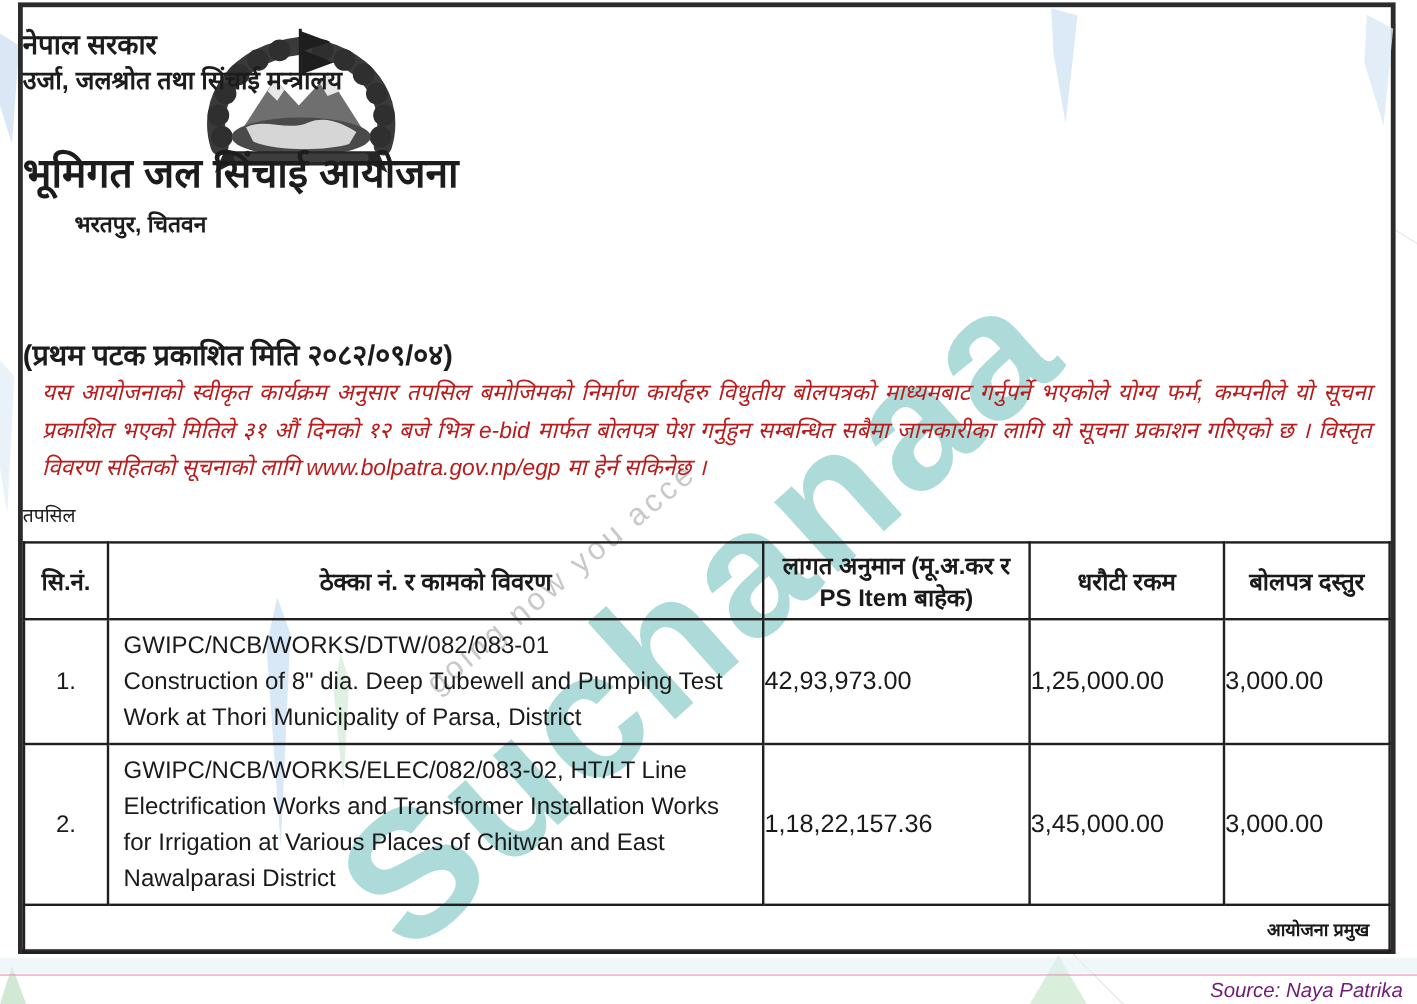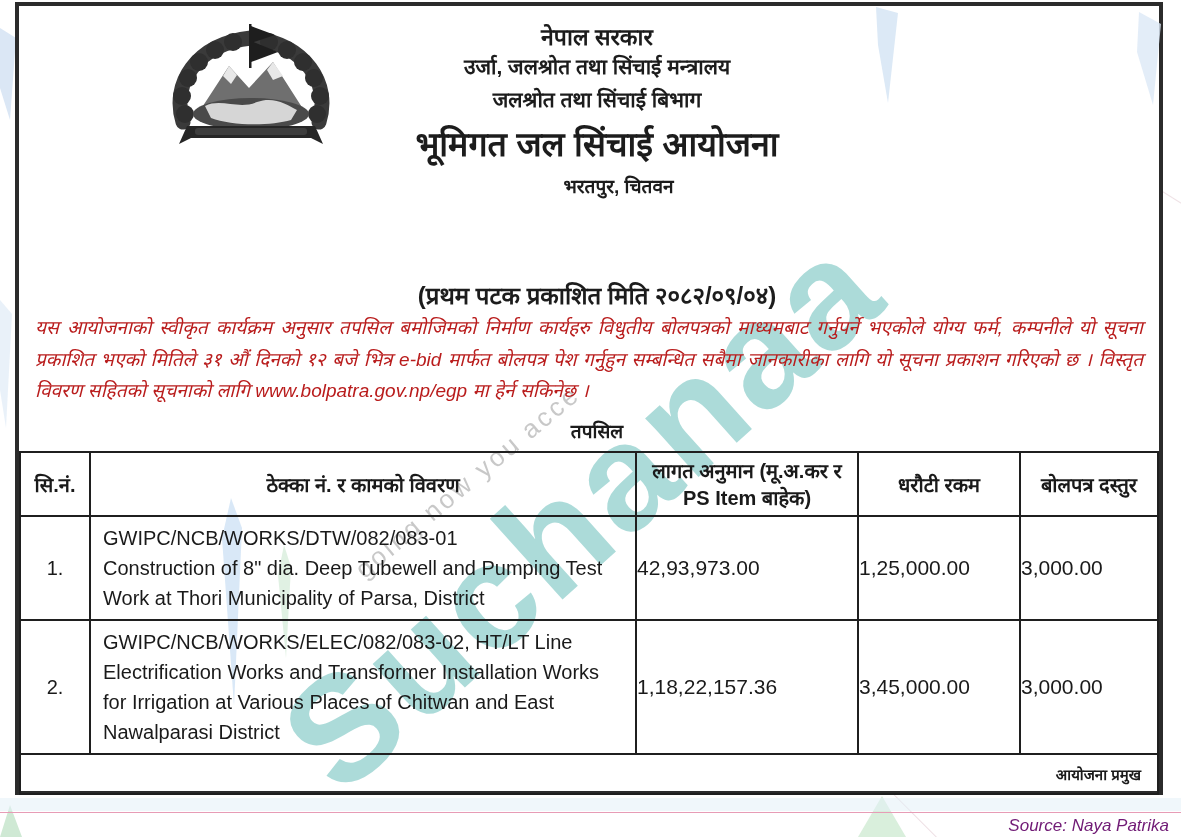--- a/index.html
+++ b/index.html
@@ -6,35 +6,35 @@
   body { background:#ffffff; font-family:"Liberation Sans","DejaVu Sans",sans-serif; }
   .page { position:relative; width:1181px; height:837px; background:#ffffff; overflow:hidden; }
 
   
   .notice-box { position:absolute; left:15px; top:2px; width:1148px; height:793px;
     border:4px solid #2b2b2b; background:#ffffff; z-index:1; }
 
   .layer { position:absolute; left:0; right:0; z-index:2; }
 
   
-  .c { text-align:center; color:#1c1c1c;padding-left:16px; }
+  .c { color:#1c1c1c; }
   .gov-line      { top:14px;  font-size:23px; font-weight:600; }
   .ministry-line { top:46px;  font-size:21px; font-weight:600; }
   .dept-line     { top:79px;  font-size:21px; font-weight:600; }
   .office-line   { top:114px; font-size:34px; font-weight:bold; }
   .location-line { top:167px; font-size:19px; font-weight:600;margin-left:43px; }
   .title-box-wrap{ top:194px; }
   .title-box { display:inline-block; background:#1d1d1d; color:#ffffff;
     font-size:26px; font-weight:bold; padding:3px 22px 6px; }
   .notice-number { top:244px; font-size:21px; font-weight:bold; }
   .pub-line      { top:272px; font-size:24px; font-weight:bold; }
 
   .body-par { top:306px; left:16px; right:16px; width:auto; font-size:19px;
     line-height:1.66; text-align:justify; color:#b91c1c;font-style:italic; }
-  .tapsil { top:412px; font-size:19px; font-weight:bold; }
+  .tapsil { top:412px; font-size:16px; font-weight:normal; }
 
   
   .bid-table { position:absolute; left:0; top:445px; width:100%; border-collapse:collapse;
     z-index:2; background:transparent; }
   .bid-table th, .bid-table td { border:2px solid #1f1f1f; color:#1a1a1a; }
   .bid-table th { font-size:20px; font-weight:bold; text-align:center; padding:4px 6px; height:64px; }
   .bid-table td { vertical-align:middle; }
   .sn-cell  { text-align:center; font-size:20px; }
   .desc-cell { padding:6px 10px 6px 12px; font-size:20px; line-height:1.5; white-space:pre-line;margin-left:47px; }
   .num-cell { text-align:left; font-size:21px;margin-top:33px; }
@@ -125,21 +125,20 @@
       <polygon points="62,62 68,52 76,61 70,70" fill="#e8e8e8"></polygon>
       <polygon points="106,56 112,48 122,62 112,66" fill="#e8e8e8"></polygon>
       <ellipse cx="90" cy="100" rx="58" ry="16" fill="#4a4a4a"></ellipse>
       <path d="M44,92 C60,84 78,96 96,88 C112,82 126,90 136,96 L130,106 C110,112 70,112 50,104 Z" fill="#d6d6d6"></path>
       <polygon points="26,112 154,112 162,130 150,124 30,124 18,130" fill="#262626"></polygon>
       <rect x="34" y="114" width="112" height="7" rx="3" fill="#3d3d3d"></rect>
     </svg>
 
     <div class="layer c gov-line">नेपाल सरकार</div>
     <div class="layer c ministry-line">उर्जा, जलश्रोत तथा सिंचाई मन्त्रालय</div>
-    <div class="layer c dept-line">जलश्रोत तथा सिंचाई बिभाग</div>
     <div class="layer c office-line">भूमिगत जल सिंचाई आयोजना</div>
     <div class="layer c location-line">भरतपुर, चितवन</div>
     <div class="layer c pub-line">(प्रथम पटक प्रकाशित मिति २०८२/०९/०४)</div>
 
     <div class="layer body-par">यस आयोजनाको स्वीकृत कार्यक्रम अनुसार तपसिल बमोजिमको निर्माण कार्यहरु विधुतीय बोलपत्रको माध्यमबाट गर्नुपर्ने भएकोले योग्य फर्म, कम्पनीले यो सूचना प्रकाशित भएको मितिले ३१ औं दिनको १२ बजे भित्र e-bid मार्फत बोलपत्र पेश गर्नुहुन सम्बन्धित सबैमा जानकारीका लागि यो सूचना प्रकाशन गरिएको छ । विस्तृत विवरण सहितको सूचनाको लागि www.bolpatra.gov.np/egp मा हेर्न सकिनेछ ।</div>
     <div class="layer c tapsil">तपसिल</div>
 
     <table class="bid-table">
       <colgroup>
         <col style="width:70px">

